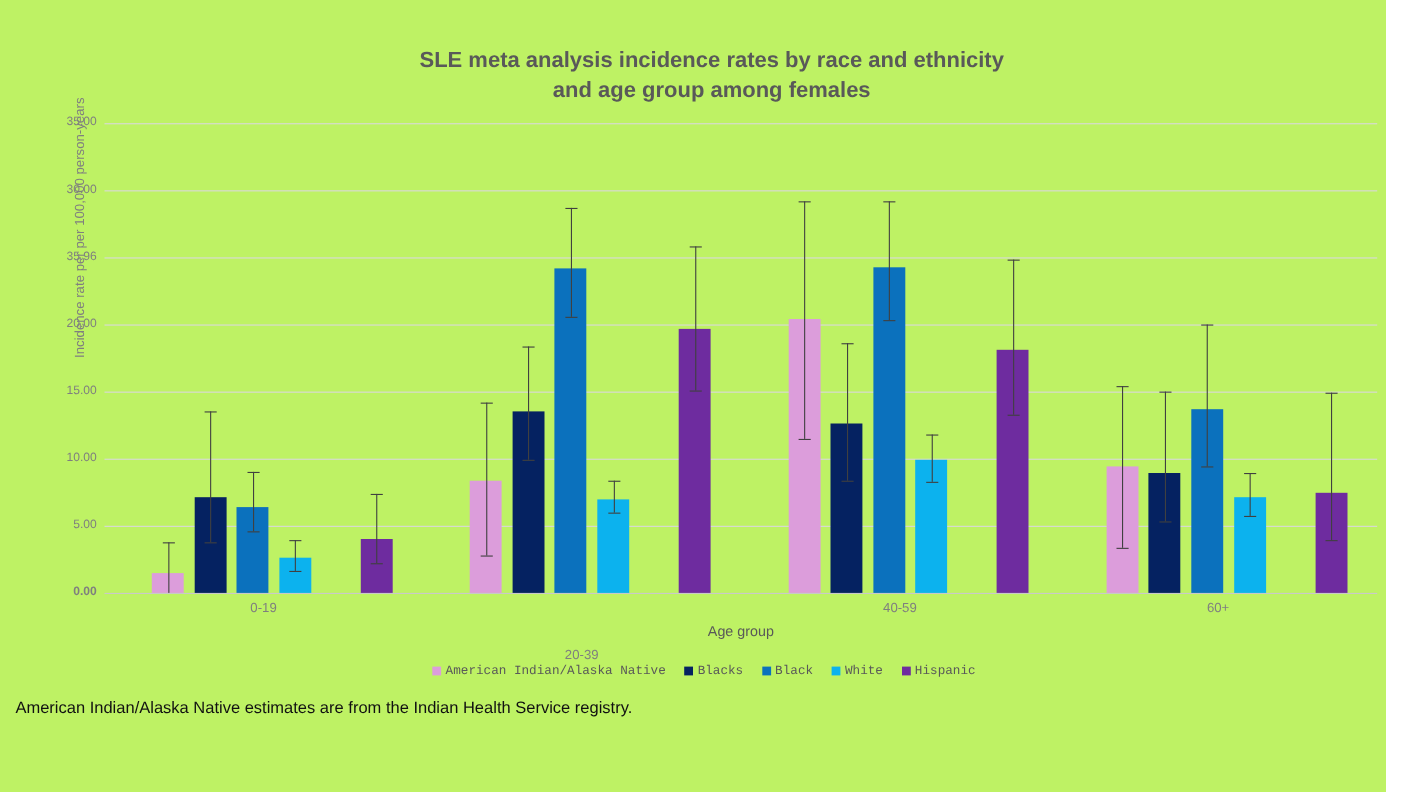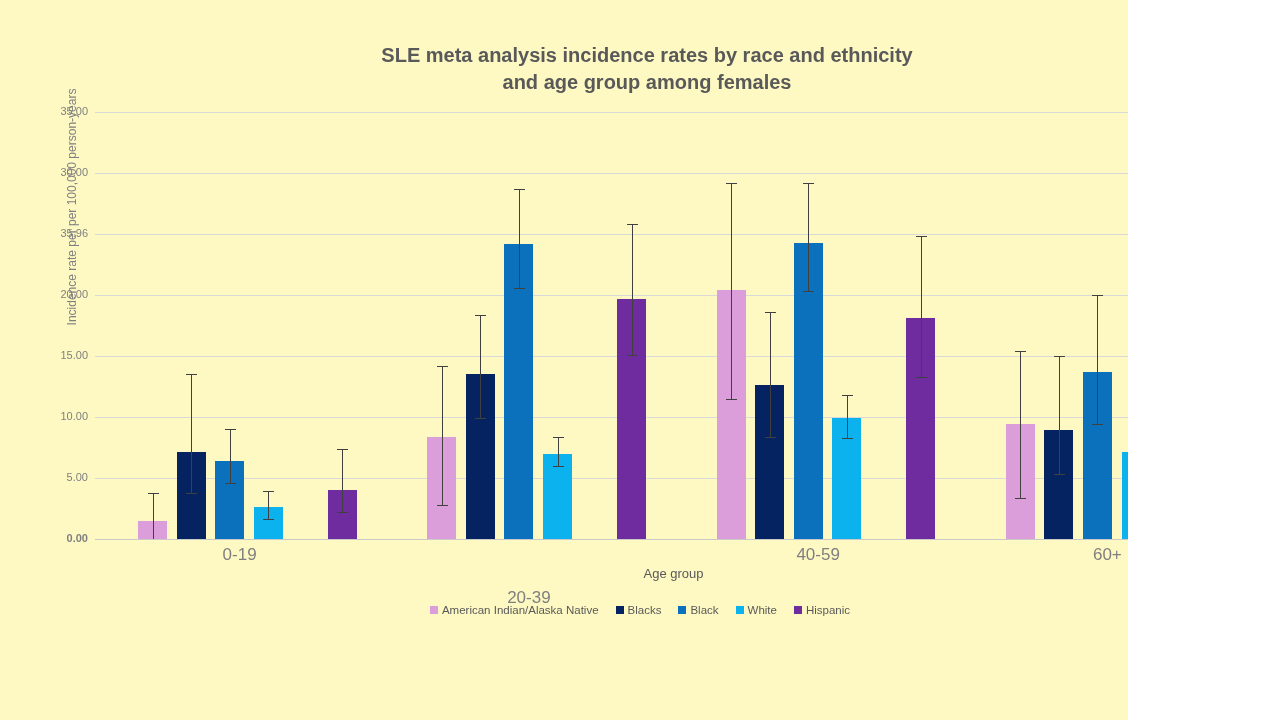--- a/index.html
+++ b/index.html
@@ -1,17 +1,17 @@
 <!DOCTYPE html>
 <html><head>
 <meta charset="utf-8">
 <style>
   html,body{margin:0;padding:0;background:#fff;}
   #canvas{
-    position:relative;width:1128px;height:720px;background:#fef9c3;
+    position:relative;width:1260px;height:720px;background:#bef264;
     font-family:"Liberation Sans", sans-serif;overflow:hidden;
   }
   .chart-title{
     position:absolute;top:42px;left:0;width:1294px;text-align:center;
     font-size:20px;font-weight:bold;color:#595959;line-height:27px;
   }
   #plot{
     position:absolute;left:95px;top:112px;width:1157px;height:427px;
   }
   .gridline{position:absolute;left:0;width:100%;height:1px;background:#d9d9d9;}
@@ -23,32 +23,32 @@
   .y-axis-title{
     position:absolute;left:-143px;top:200px;width:430px;text-align:center;
     font-size:12px;color:#7f7f7f;
     transform:rotate(-90deg);transform-origin:center center;
   }
   .bar{position:absolute;bottom:0;}
   .err-line{position:absolute;width:1px;background:#404040;}
   .err-cap{position:absolute;width:11px;height:1px;background:#404040;}
   .xtick{
     position:absolute;top:433px;width:120px;margin-left:-60px;text-align:center;
-    font-size:17px;color:#7f7f7f;
+    font-size:12px;color:#7f7f7f;
   }
   .x-axis-title{
     position:absolute;top:566px;left:95px;width:1157px;text-align:center;
     font-size:13px;color:#595959;
   }
   #legend{
     position:absolute;top:601px;left:0;width:1280px;height:18px;
     display:flex;justify-content:center;align-items:center;gap:17px;
     font-size:11.5px;color:#595959;
   }
-  .legend-item{display:flex;align-items:center;gap:4px;}
+  .legend-item{display:flex;align-items:center;gap:4px;font-family:Liberation Mono, monospace;}
   .legend-marker{width:8px;height:8px;display:inline-block;}
   .footnote{
     position:absolute;left:14px;top:634px;
     font-size:15px;color:#111111;line-height:20px;
   }
 </style>
 </head>
 <body>
 
 <div id="canvas">
@@ -186,15 +186,16 @@
         <span class="legend-marker" style="background: rgb(12, 178, 238);"></span>
         <span>White</span>
       </div>
       <div class="legend-item">
         <span class="legend-marker" style="background: rgb(110, 44, 159);"></span>
         <span>Hispanic</span>
       </div>
     </div>
 
   <div class="footnote">
+    <div>American Indian/Alaska Native estimates are from the Indian Health Service registry.</div>
   </div>
 
 </div>
 
 </body></html>

